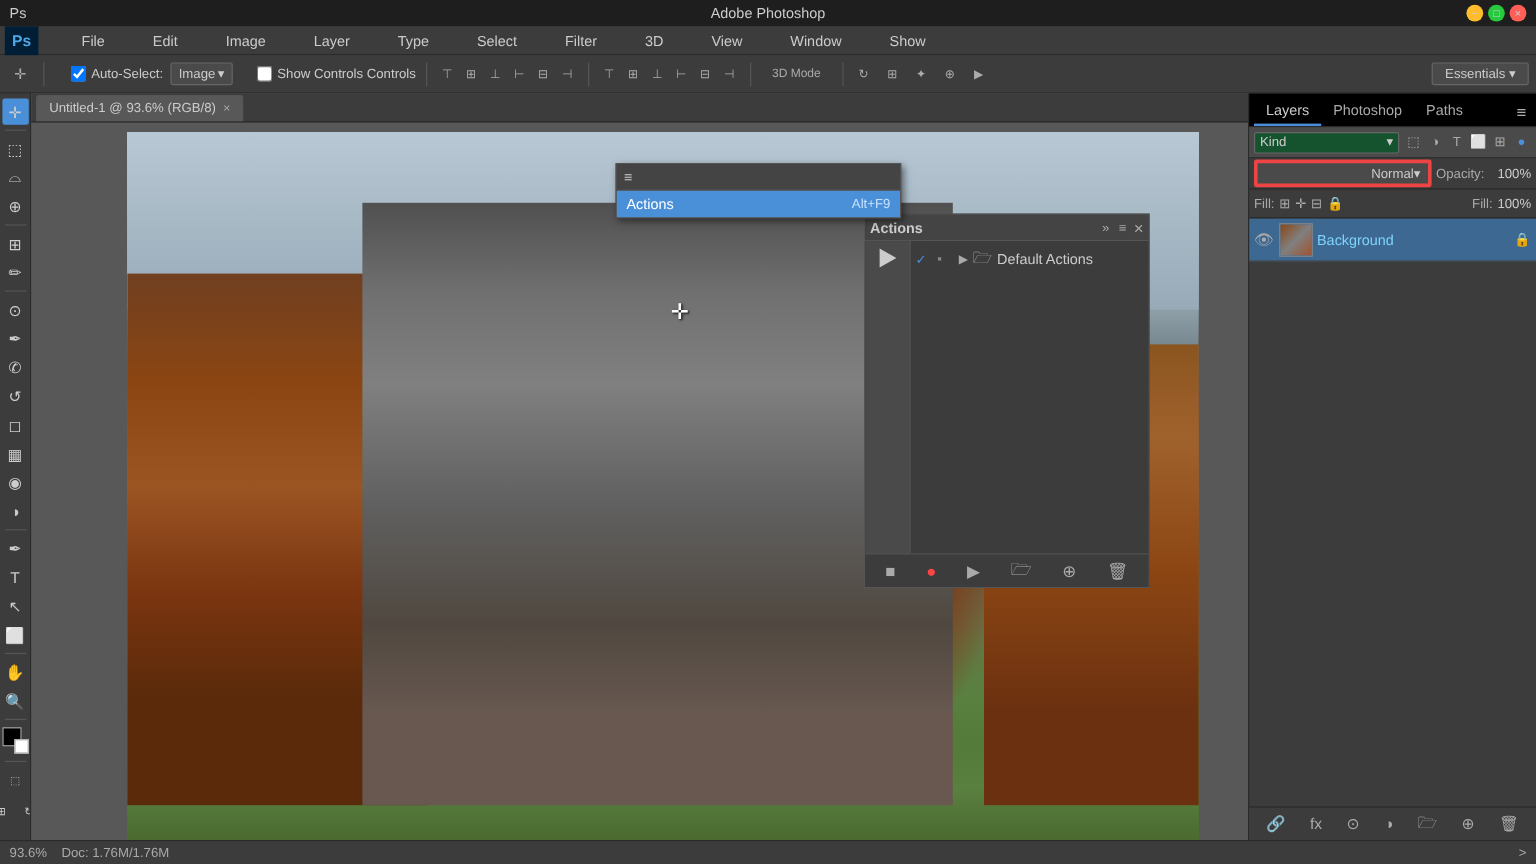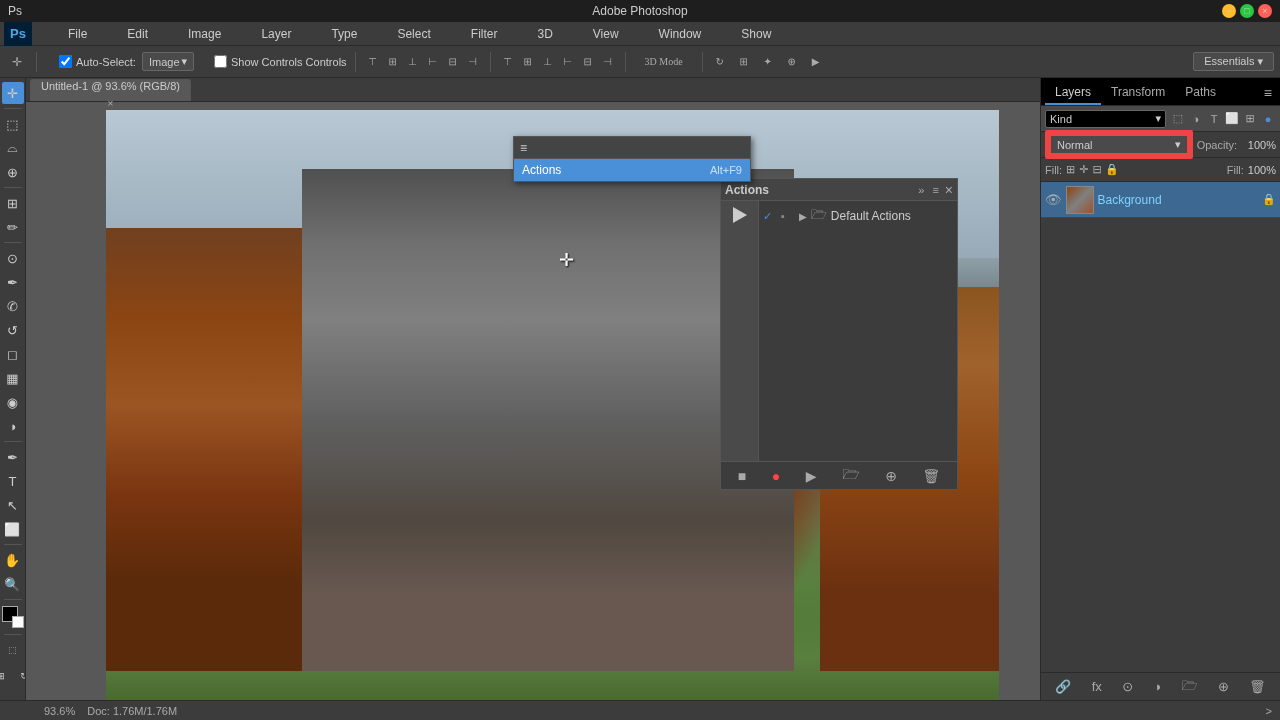--- a/index.html
+++ b/index.html
@@ -69,21 +69,21 @@
     }
 
     
     #tab-bar {
       height: 24px; background: #3c3c3c; display: flex; align-items: center;
       border-bottom: 1px solid #2a2a2a; padding-left: 4px;
     }
     .doc-tab {
       height: 22px; padding: 0 10px; background: #4a4a4a; border: 1px solid #555;
       border-bottom: none; display: flex; align-items: center; gap: 6px;
-      font-size: 11px; color: #ccc; cursor: pointer; border-radius: 3px 3px 0 0; flex-direction: column;
+      font-size: 11px; color: #ccc; cursor: pointer; border-radius: 3px 3px 0 0;
     }
     .doc-tab.active { background: #585858; }
     .doc-tab .close-x { color: #aaa; font-size: 10px; cursor: pointer; }
 
     
     #canvas-wrapper {
       position: absolute; top: 24px; left: 0; right: 0; bottom: 0;
       display: flex; align-items: center; justify-content: center;
     }
 
@@ -191,35 +191,35 @@
     }
     .panel-tab.active { color: #ccc; border-bottom-color: #4a90d9; }
     .panel-menu-icon { color: #aaa; font-size: 14px; cursor: pointer; padding: 4px; }
 
     
     #layer-search {
       height: 26px; background: #4a4a4a; display: flex; align-items: center;
       padding: 0 4px; gap: 4px; border-bottom: 1px solid #2a2a2a;
     }
     .search-field {
-      flex: 1; background: #000000; border: 1px solid #666; border-radius: 2px;
+      flex: 1; background: #14532d; border: 1px solid #666; border-radius: 2px;
       height: 18px; padding: 0 4px; color: #ccc; font-size: 11px; outline: none; text-align: right;
     }
     .layer-icon-row { display: flex; align-items: center; gap: 2px; }
     .layer-icon { width: 16px; height: 16px; display: flex; align-items: center; justify-content: center; color: #aaa; font-size: 11px; cursor: pointer; }
 
     
     #blend-mode-row {
       height: 26px; display: flex; align-items: center; padding: 0 4px; gap: 4px;
       border-bottom: 1px solid #2a2a2a;
     }
     .blend-dropdown {
-      background: #4a4a4a; border: 6px solid #ef4444; border-radius: 2px;
+      background: #4a4a4a; border: 3px solid #ef4444; border-radius: 2px;
       padding: 2px 6px; color: #ccc; font-size: 11px; flex: 1; cursor: pointer;
-      display: flex; align-items: center; justify-content: space-between;
+      display: flex; align-items: center; justify-content: flex-end;
     }
     .opacity-label { font-size: 11px; color: #aaa; }
     .opacity-value { font-size: 11px; color: #ccc; width: 35px; text-align: right; }
 
     
     #lock-row {
       height: 24px; display: flex; align-items: center; padding: 0 4px; gap: 4px;
       border-bottom: 1px solid #2a2a2a;
     }
     .lock-label { font-size: 11px; color: #aaa; }
@@ -255,21 +255,21 @@
     }
     .bottom-icon { color: #aaa; font-size: 13px; cursor: pointer; padding: 2px 4px; }
 
     
     #statusbar {
       width: 100%; height: 20px; background: #3c3c3c;
       display: flex; align-items: center; padding: 0 8px;
       border-top: 1px solid #2a2a2a; font-size: 11px; color: #aaa;
       position: absolute; bottom: 0;
     }
-    #statusbar .zoom { margin-right: 12px; margin-left: 36px; }
+    #statusbar .zoom { margin-right: 12px; }
     #statusbar .doc-info { margin-right: auto; }
     #statusbar .more-arrow { cursor: pointer; }
 
     
     .cursor-move {
       position: absolute; z-index: 200; pointer-events: none;
       font-size: 18px; color: white; text-shadow: 1px 1px 2px black;
       left: 533px; top: 147px;
     }
   </style>
@@ -334,21 +334,21 @@
   <div class="opt-separator"></div>
   <div class="align-icons">
     <div class="align-icon">⊤</div>
     <div class="align-icon">⊞</div>
     <div class="align-icon">⊥</div>
     <div class="align-icon">⊢</div>
     <div class="align-icon">⊟</div>
     <div class="align-icon">⊣</div>
   </div>
   <div class="opt-separator"></div>
-  <div class="align-icon" style="width:60px; font-size:10px; color:#aaa;font-family:Liberation Serif, serif;">3D Mode</div>
+  <div class="align-icon" style="width:60px; font-size:10px; color:#aaa;">3D Mode</div>
   <div class="opt-separator"></div>
   <div class="align-icon">↻</div>
   <div class="align-icon">⊞</div>
   <div class="align-icon">✦</div>
   <div class="align-icon">⊕</div>
   <div class="align-icon">▶</div>
   <div class="essentials-area">
     <div class="essentials-btn">
       <span>Essentials</span>
       <span> ▾</span>
@@ -436,21 +436,21 @@
 
       <div class="cursor-move">✛</div>
     </div>
   </div>
 
   <div id="right-panel">
 
     <div id="panel-tabs">
       <div class="panel-tab-group">
         <div class="panel-tab active">Layers</div>
-        <div class="panel-tab">Transform</div>
+        <div class="panel-tab">Photoshop</div>
         <div class="panel-tab">Paths</div>
       </div>
       <div class="panel-menu-icon">≡</div>
     </div>
 
     <div id="layer-search">
       <div class="search-field" style="display:flex;align-items:center;justify-content:space-between;padding:0 4px;cursor:pointer;">
         <span>Kind</span>
         <span>▾</span>
       </div>

